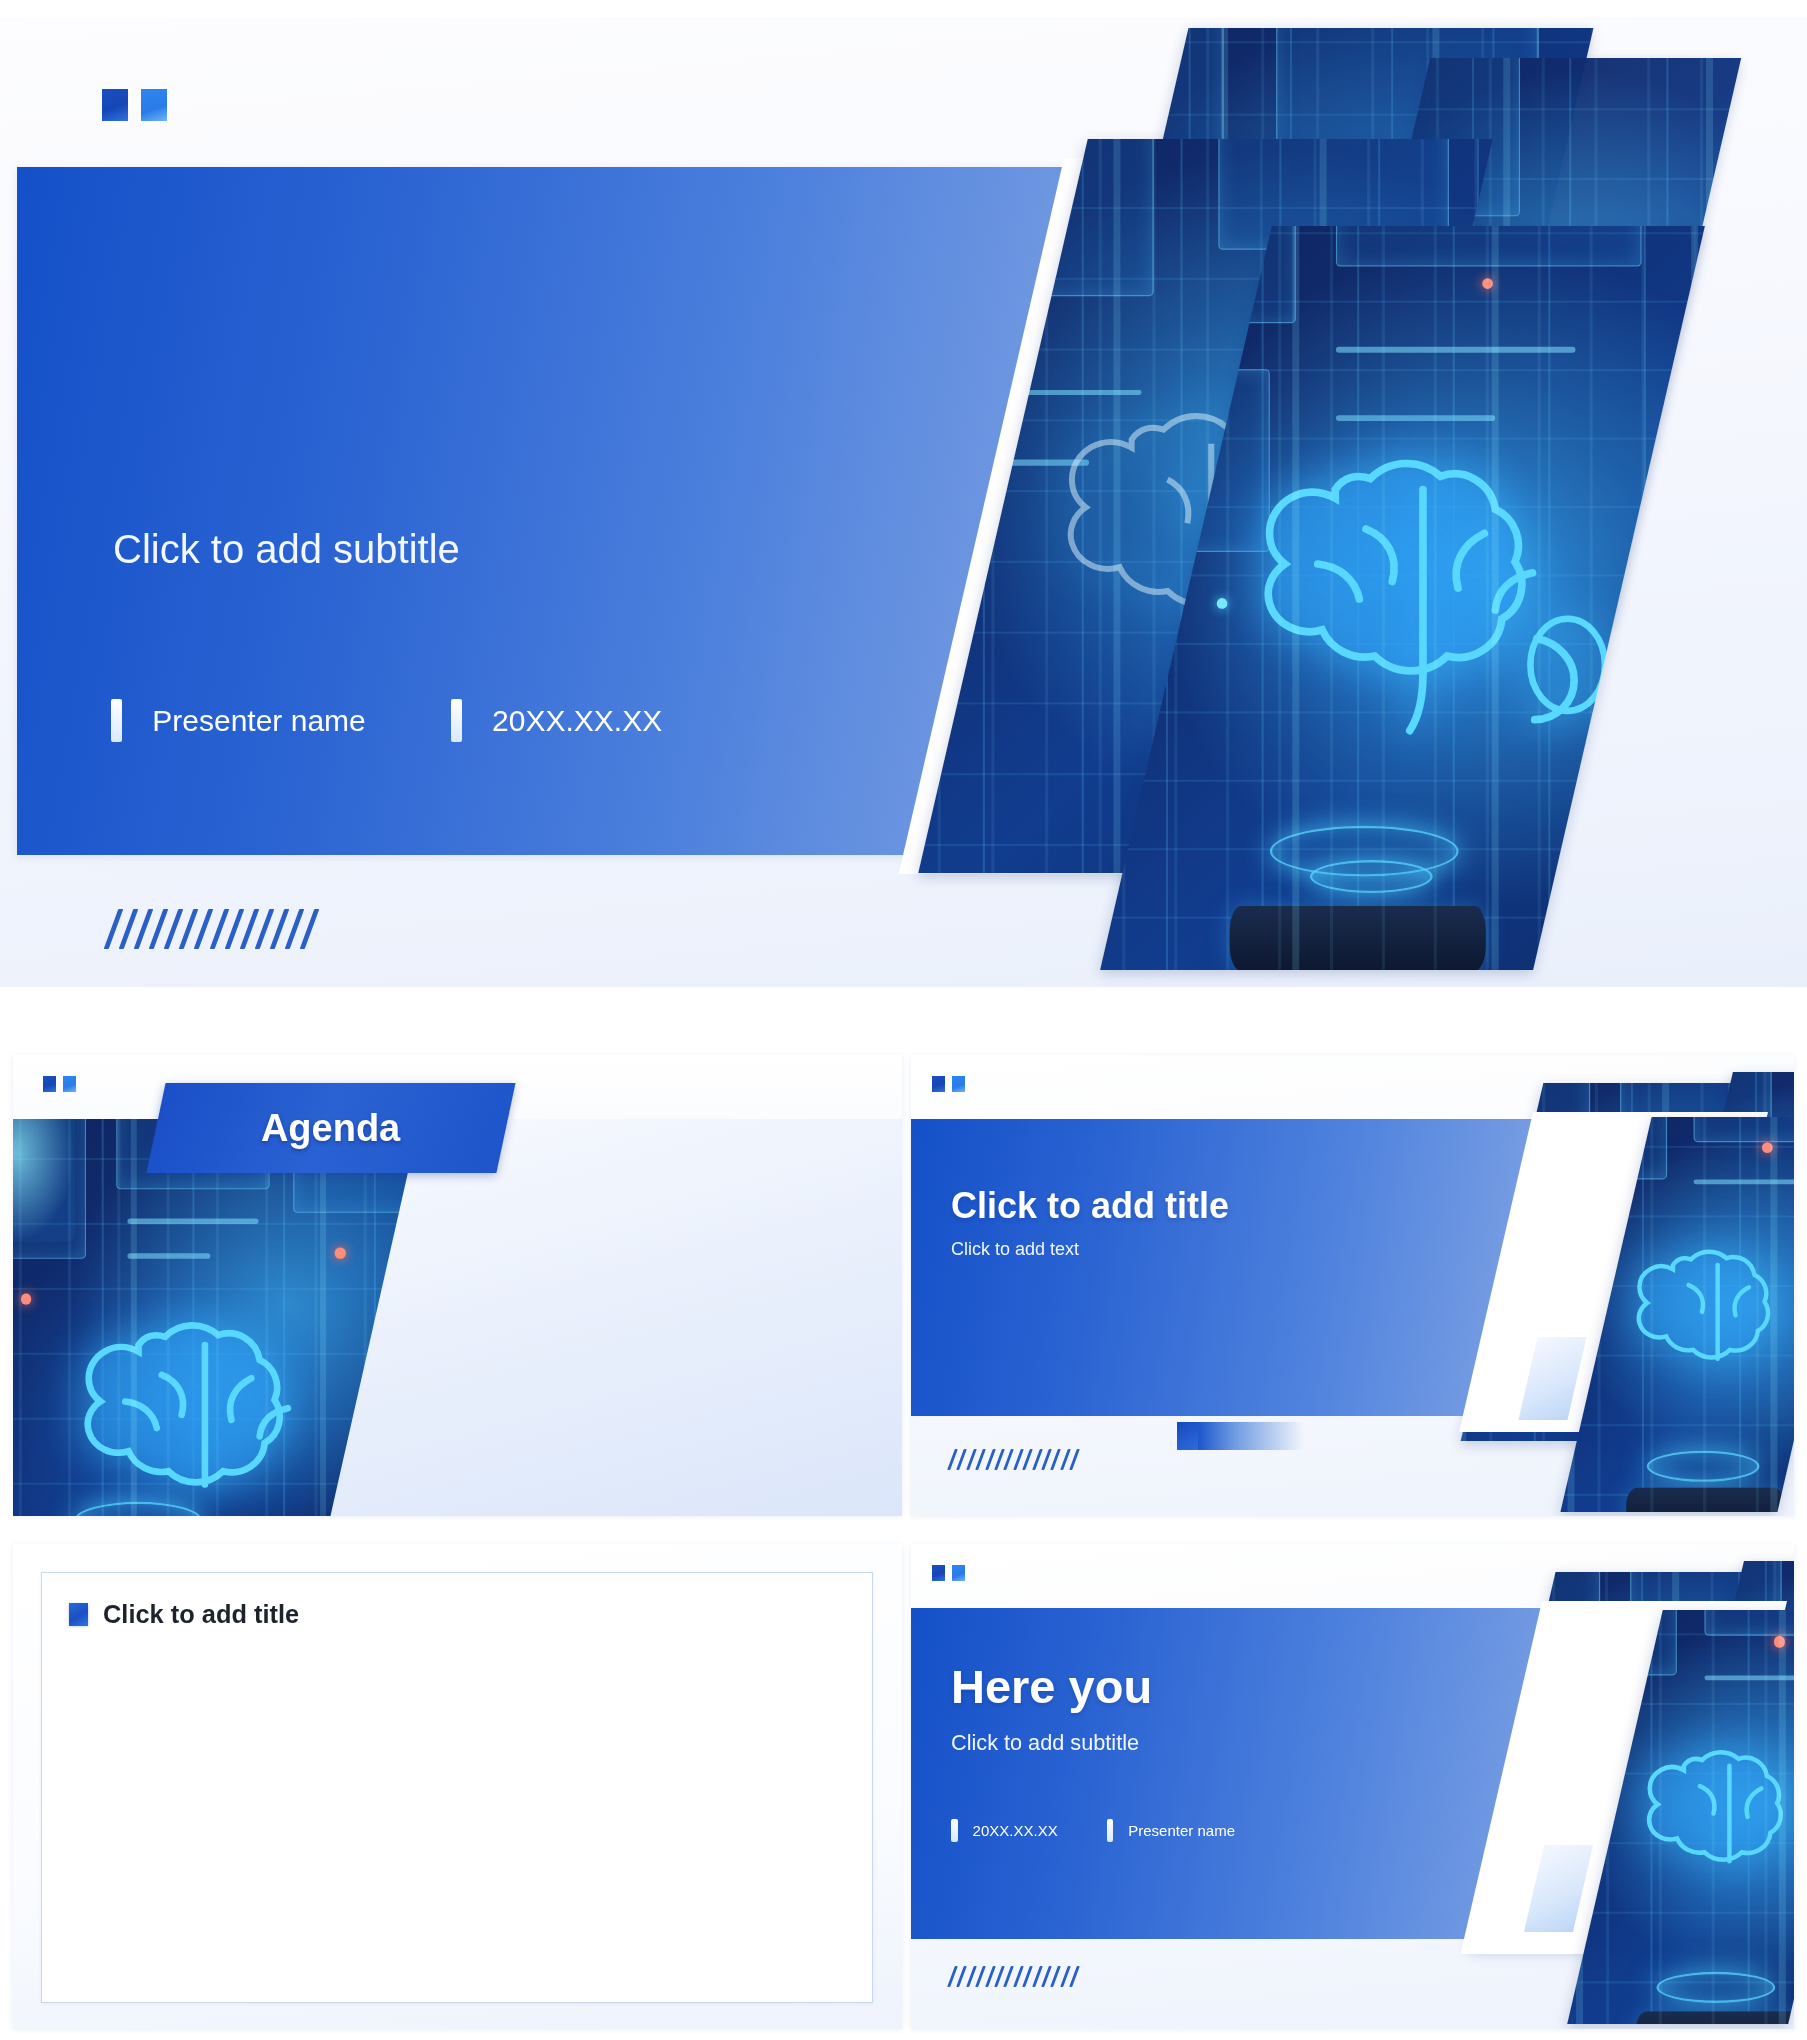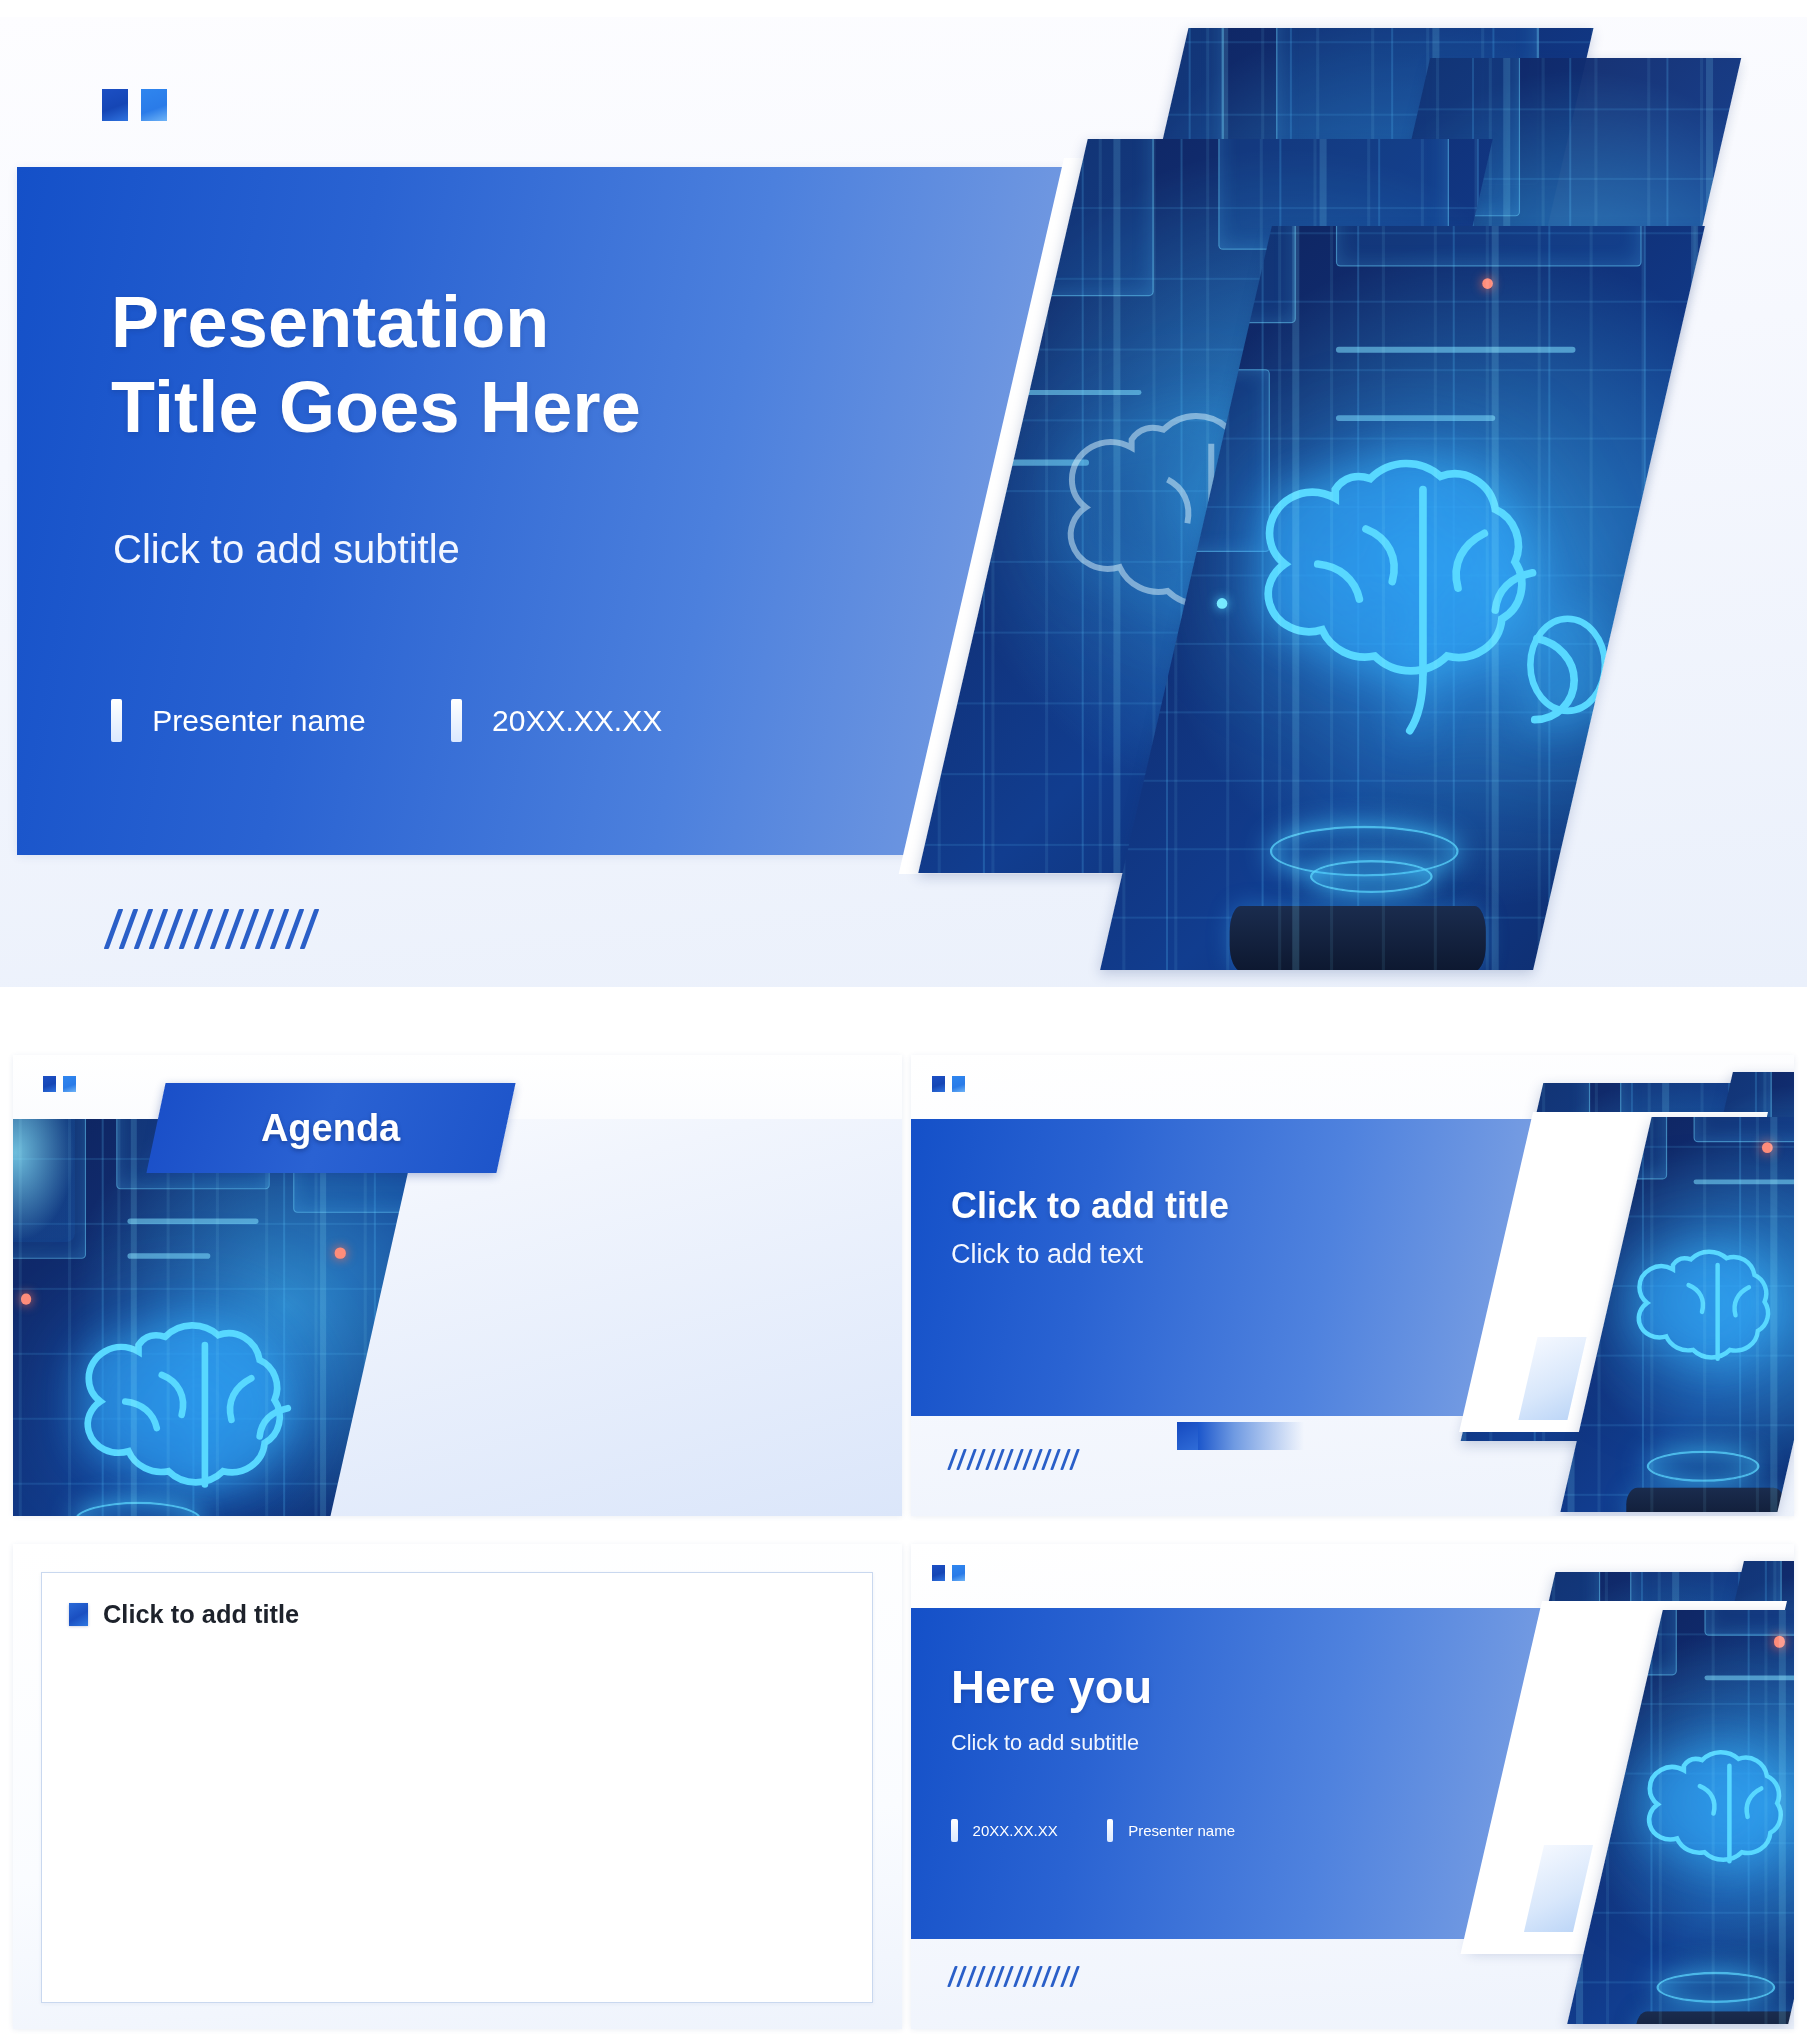--- a/index.html
+++ b/index.html
@@ -286,21 +286,21 @@
     transform: skewX(-13deg); transform-origin: top left;
   }
   #s-title .p-title {
     position:absolute; left: 40px; top: 130px;
     font-size: 36px; font-weight: 700; color:#ffffff;
     text-shadow: 0 1.9px 4.7px rgba(16,45,110,.25);
     z-index:4;
   }
   #s-title .p-text {
     position:absolute; left: 40px; top: 184px;
-    font-size: 27px; color:#f2f6ff; z-index:4;
+    font-size: 18px; color:#f2f6ff; z-index:4;
   }
   #s-title .gradbar {
     position:absolute; left: 266px; top: 367px;
     width: 127px; height: 28px; z-index: 4;
     background: linear-gradient(90deg, #1a55cb 0%, #1a55cb 16%, #6f9ae2 45%, rgba(190,212,245,0) 100%);
   }
   #s-title .gradbar::before {
     content:""; position:absolute; left:0; top:0;
     width: 21px; height: 28px;
     background: linear-gradient(150deg,#1549bf,#2f6cd8);
@@ -487,21 +487,20 @@
         </div>
         <div class="podium" style="left:30%;top:70%;width:160px;height:43px;"></div>
         <div class="podium" style="left:36%;top:73%;width:104px;height:28px;"></div>
         <div class="podium-base" style="left:24%;top:77%;width:217px;height:55px;"></div>
 
       </div>
     </div>
 
     <div class="chip"></div>
 
-    <h1 class="hero-title"><span>Presentation</span><br><span>Title Goes Here</span></h1>
 
     <div class="hero-sub">Click to add subtitle</div>
 
     <div class="hero-meta">
       <div class="meta-item">
         <span class="meta-bar"></span>
         <span class="meta-text">Presenter name</span>
       </div>
       <span class="meta-gap"></span>
       <div class="meta-item">

